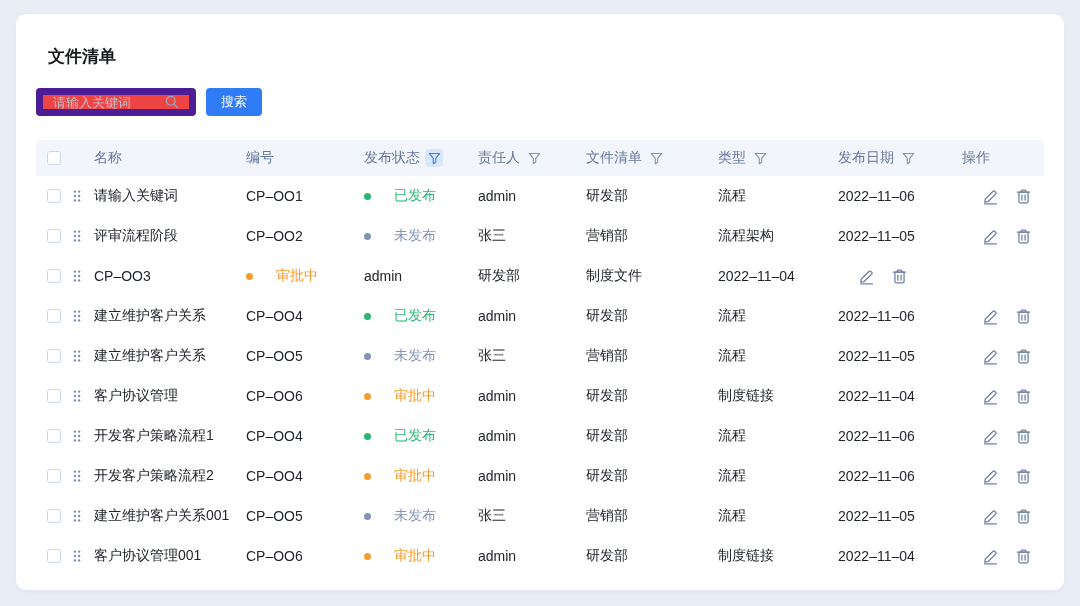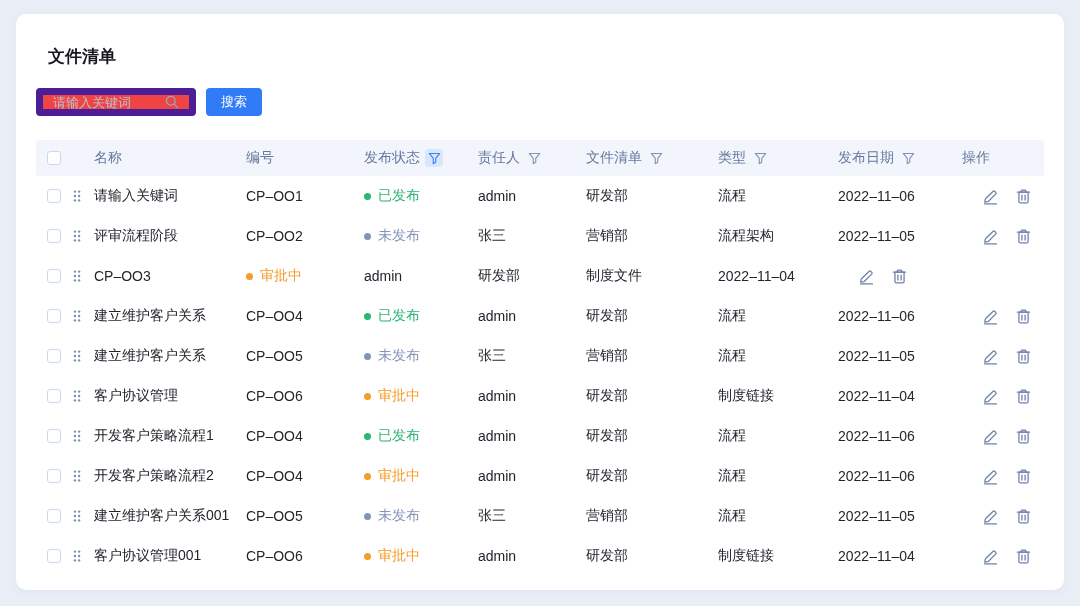--- a/index.html
+++ b/index.html
@@ -46,21 +46,21 @@
   }
   .filter-wrap.active{background:#d8e7fc;color:#3d7ef2;}
   .row{height:40px;font-size:14px;color:#22252c;}
   .cell{white-space:nowrap;overflow:hidden;}
   .checkbox{
     width:14px;height:14px;border:1px solid #c9d7ee;border-radius:3px;
     display:inline-block;background:#fff;cursor:pointer;box-sizing:border-box;
   }
   .cb-cell{display:flex;align-items:center;padding-left:11px;}
   .drag{color:#7e90b5;cursor:grab;display:block;}
-  .status-cell{display:flex;align-items:center;gap:7px;}
+  .status-cell{display:flex;align-items:center;gap:23px;}
   .dot{width:7px;height:7px;border-radius:50%;background:currentColor;flex:0 0 auto;}
   .actions{display:flex;align-items:center;gap:16px;padding-left:20px;}
   .icon-btn{color:#7182a6;display:flex;cursor:pointer;background:none;border:none;padding:0;}
   svg{display:block;}
 </style>
 </head>
 <body>
 
 <div class="card">
   <h1 class="title">文件清单</h1>

